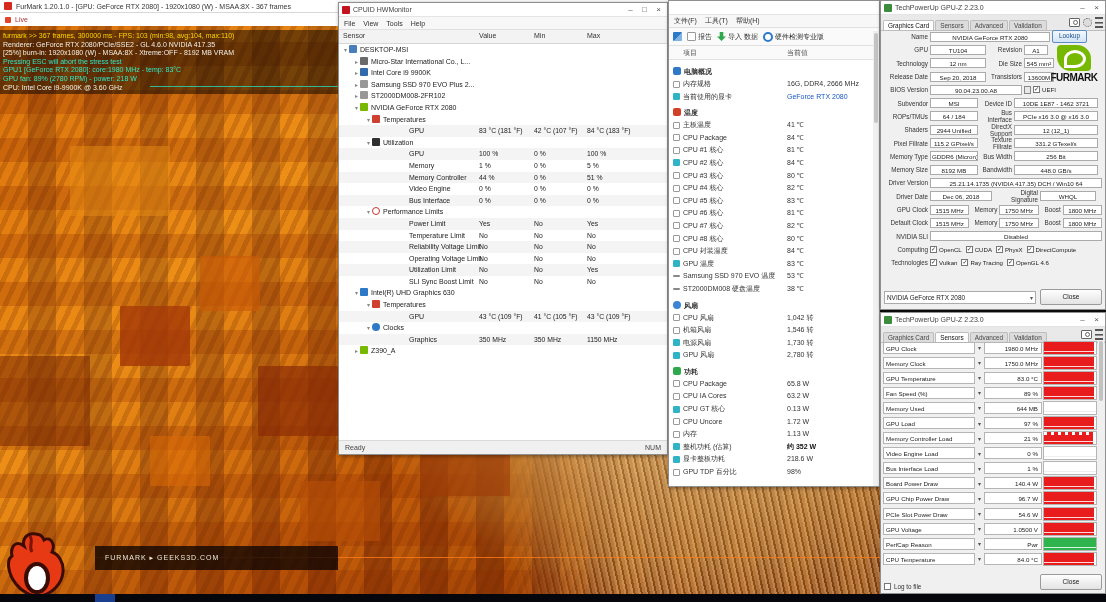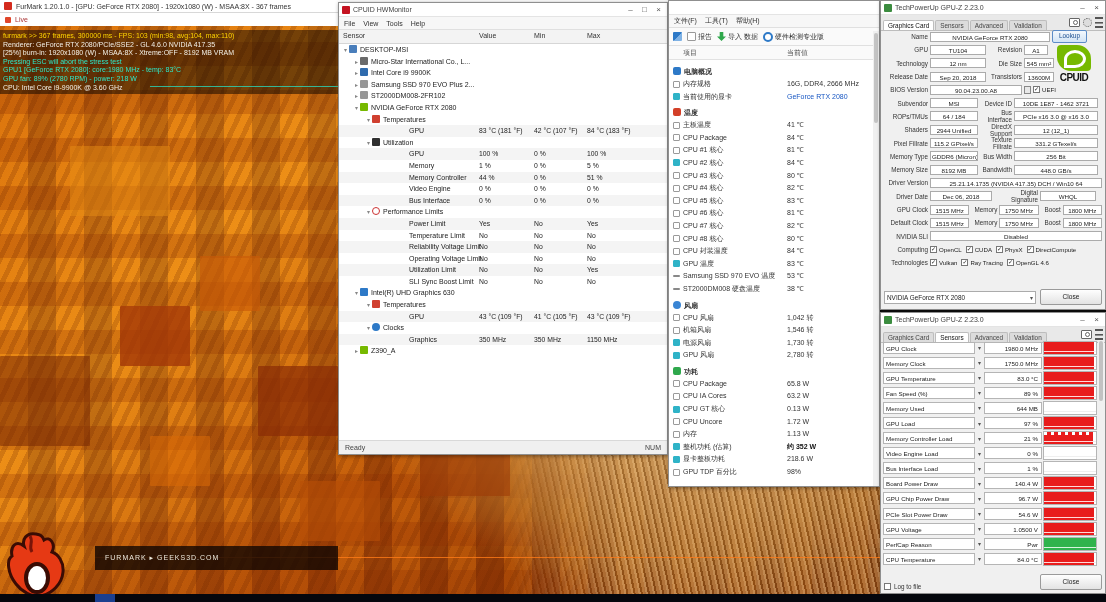--- a/index.html
+++ b/index.html
@@ -784,21 +784,21 @@
             </span>
             <span class="gz-chkitem">
               <span class="cbx">✓</span>
               <span>OpenGL 4.6</span>
             </span>
           </span>
         </div>
     </div>
     <div class="nv-logo">
       <div class="nv-eye"></div>
-      <div class="nv-word">CPUID</div>
+      <div class="nv-word">FURMARK</div>
     </div>
     <div class="gz-bottom">
       <span class="combo">
         <span>NVIDIA GeForce RTX 2080</span>
           <i>▾</i>
       </span>
       <span class="gz-close">Close</span>
     </div>
   </div>
 

